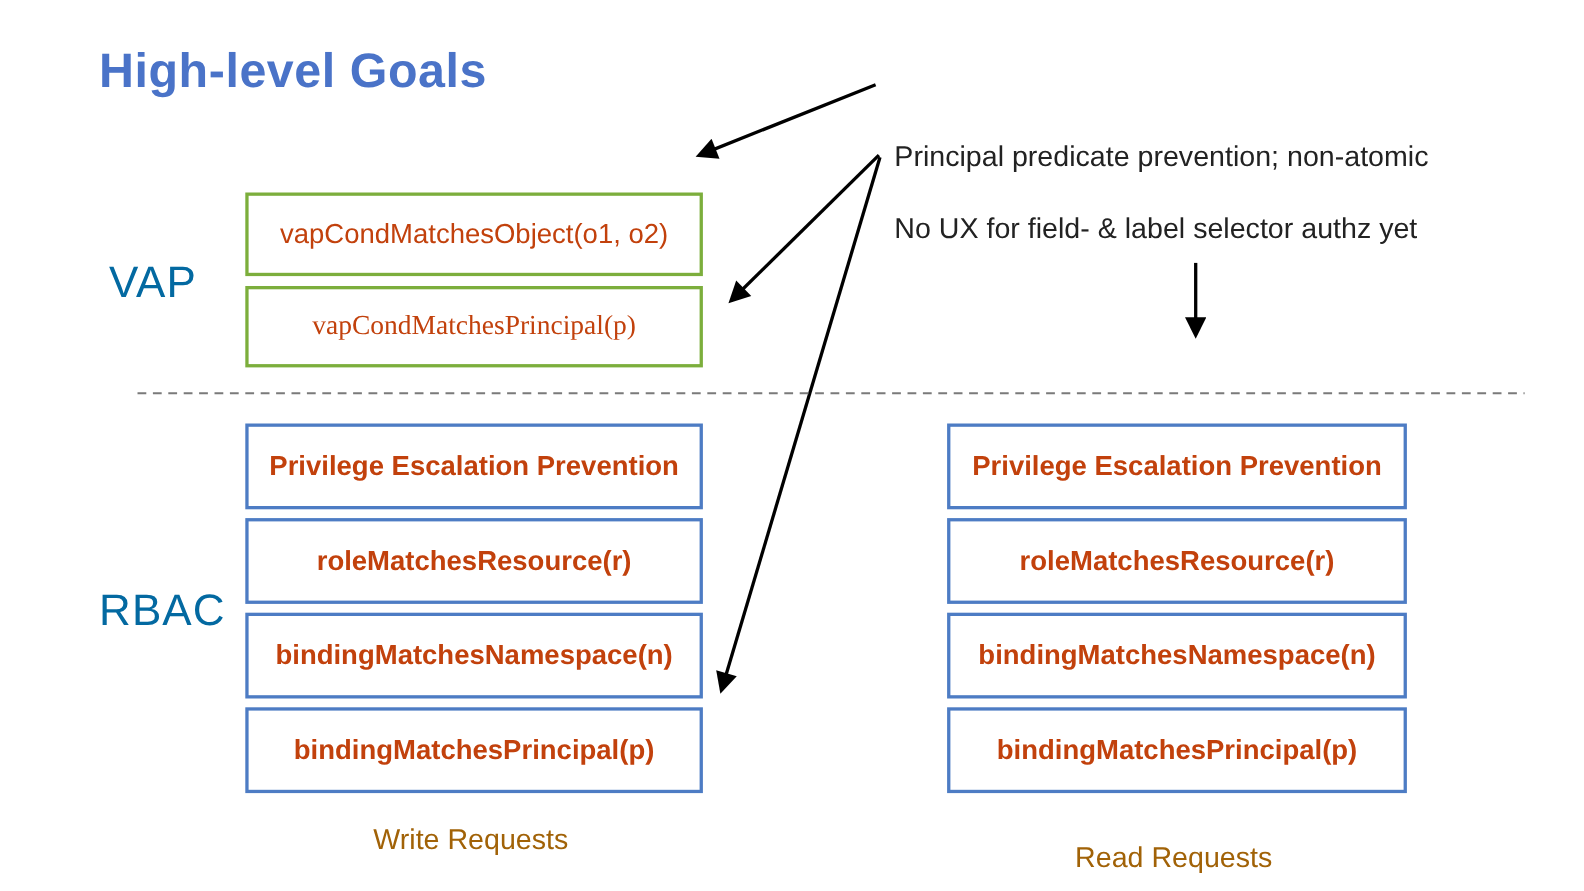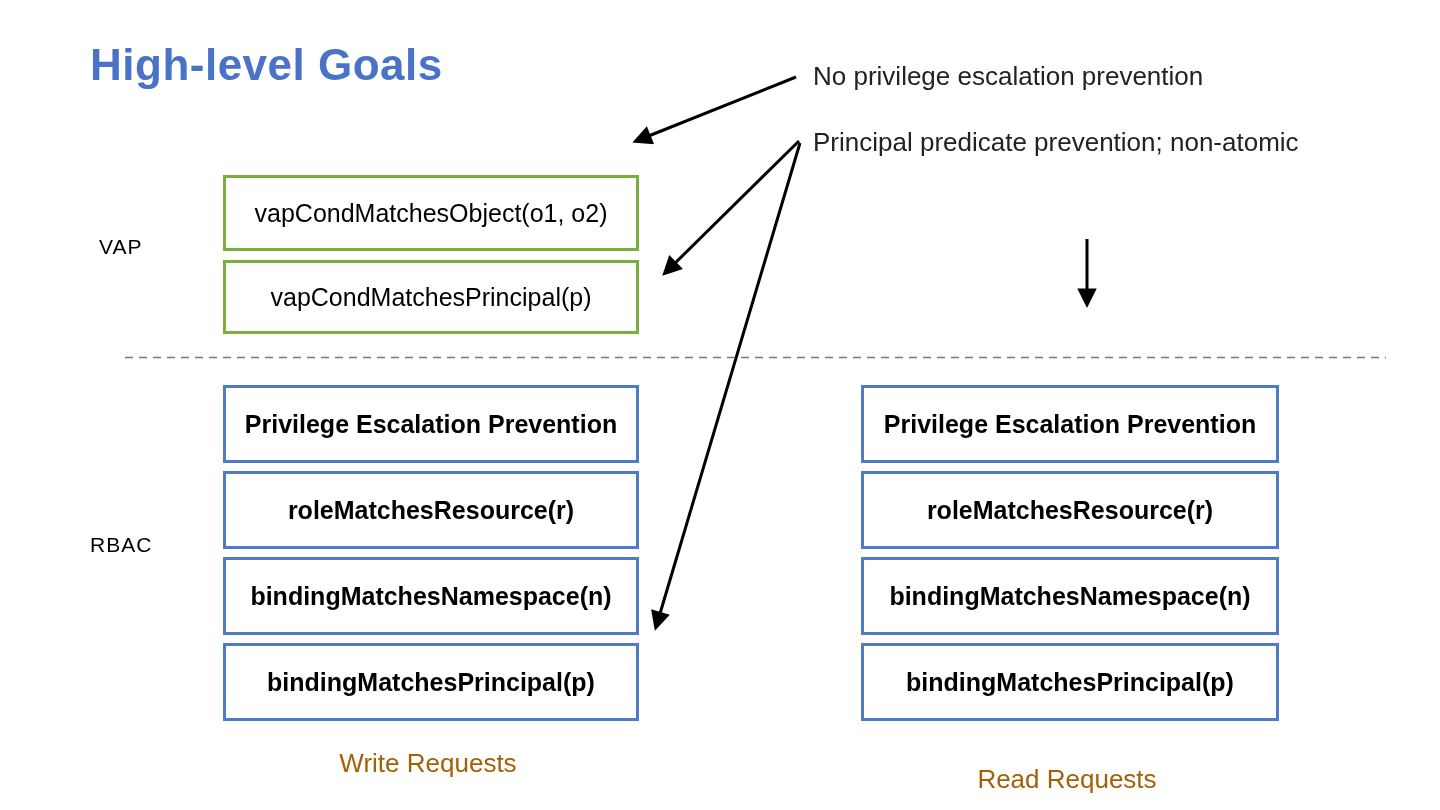--- a/index.html
+++ b/index.html
@@ -12,59 +12,59 @@
   .title{
     position:absolute;left:62px;top:40px;
     font-size:44px;font-weight:800;letter-spacing:.5px;
     color:var(--title,#4a73c8);
   }
   .annotation{
     position:absolute;left:785px;height:28px;line-height:28px;
     font-size:26px;color:var(--text,#222);white-space:nowrap;
   }
   .side-label{
-    position:absolute;font-size:21px;color:#000000;letter-spacing:1px;
+    position:absolute;font-size:40px;color:#0369a1;letter-spacing:1px;
   }
   .dbox{
     position:absolute;background:#fff;display:flex;align-items:center;justify-content:center;
-    font-size:25px;color:#000000;white-space:nowrap;
+    font-size:25px;color:#c2410c;white-space:nowrap;
   }
   .dbox.green{border:3px solid var(--vap-border,#7cae3c);}
   .dbox.blue{border:3px solid var(--rbac-border,#4d7cc4);font-weight:bold;}
   .caption{
     position:absolute;text-align:center;font-size:26px;color:#a16207;
   }
   .arrows{position:absolute;left:0;top:0;pointer-events:none;}
 </style>
 </head>
 <body>
 
 <div class="slide">
 
   <div class="title">High-level Goals</div>
 
-  <div class="annotation" style="top:62px;">No privilege escalation prevention</div>
   <div class="annotation" style="top:128px;">Principal predicate prevention; non-atomic</div>
+  <div class="annotation" style="top:193px;">No UX for field- &amp; label selector authz yet</div>
 
   <svg class="arrows" width="1440" height="810" viewBox="0 0 1440 810">
     <defs>
       <marker id="ah" viewBox="0 0 10 10" refX="8" refY="5" markerWidth="7" markerHeight="6.5" orient="auto-start-reverse">
         <path d="M0,0 L10,5 L0,10 z" fill="#000"></path>
       </marker>
     </defs>
     <line x1="768" y1="77" x2="608" y2="141" stroke="#000" stroke-width="3" marker-end="url(#ah)"></line>
     <line x1="771" y1="141" x2="637" y2="273" stroke="#000" stroke-width="3" marker-end="url(#ah)"></line>
     <line x1="772" y1="143" x2="628" y2="627" stroke="#000" stroke-width="3" marker-end="url(#ah)"></line>
     <line x1="1059" y1="239" x2="1059" y2="304" stroke="#000" stroke-width="3" marker-end="url(#ah)"></line>
     <line x1="97" y1="357.5" x2="1358" y2="357.5" stroke="#7a7a7a" stroke-width="1.6" stroke-dasharray="8 6"></line>
   </svg>
 
   <div class="side-label" style="left:71px;top:235px;">VAP</div>
   <div class="dbox green" style="left:195px;top:175px;width:410px;height:70px;">vapCondMatchesObject(o1, o2)</div>
-  <div class="dbox green" style="left:195px;top:260px;width:410px;height:68px;">vapCondMatchesPrincipal(p)</div>
+  <div class="dbox green" style="left:195px;top:260px;width:410px;height:68px;font-family:Liberation Serif, serif;">vapCondMatchesPrincipal(p)</div>
 
   <div class="side-label" style="left:62px;top:533px;">RBAC</div>
 
   <div class="dbox blue" style="left:195px;top:385px;width:410px;height:72px;">Privilege Escalation Prevention</div>
   <div class="dbox blue" style="left:195px;top:471px;width:410px;height:72px;">roleMatchesResource(r)</div>
   <div class="dbox blue" style="left:195px;top:557px;width:410px;height:72px;">bindingMatchesNamespace(n)</div>
   <div class="dbox blue" style="left:195px;top:643px;width:410px;height:72px;">bindingMatchesPrincipal(p)</div>
 
   <div class="dbox blue" style="left:833px;top:385px;width:412px;height:72px;">Privilege Escalation Prevention</div>
   <div class="dbox blue" style="left:833px;top:471px;width:412px;height:72px;">roleMatchesResource(r)</div>

